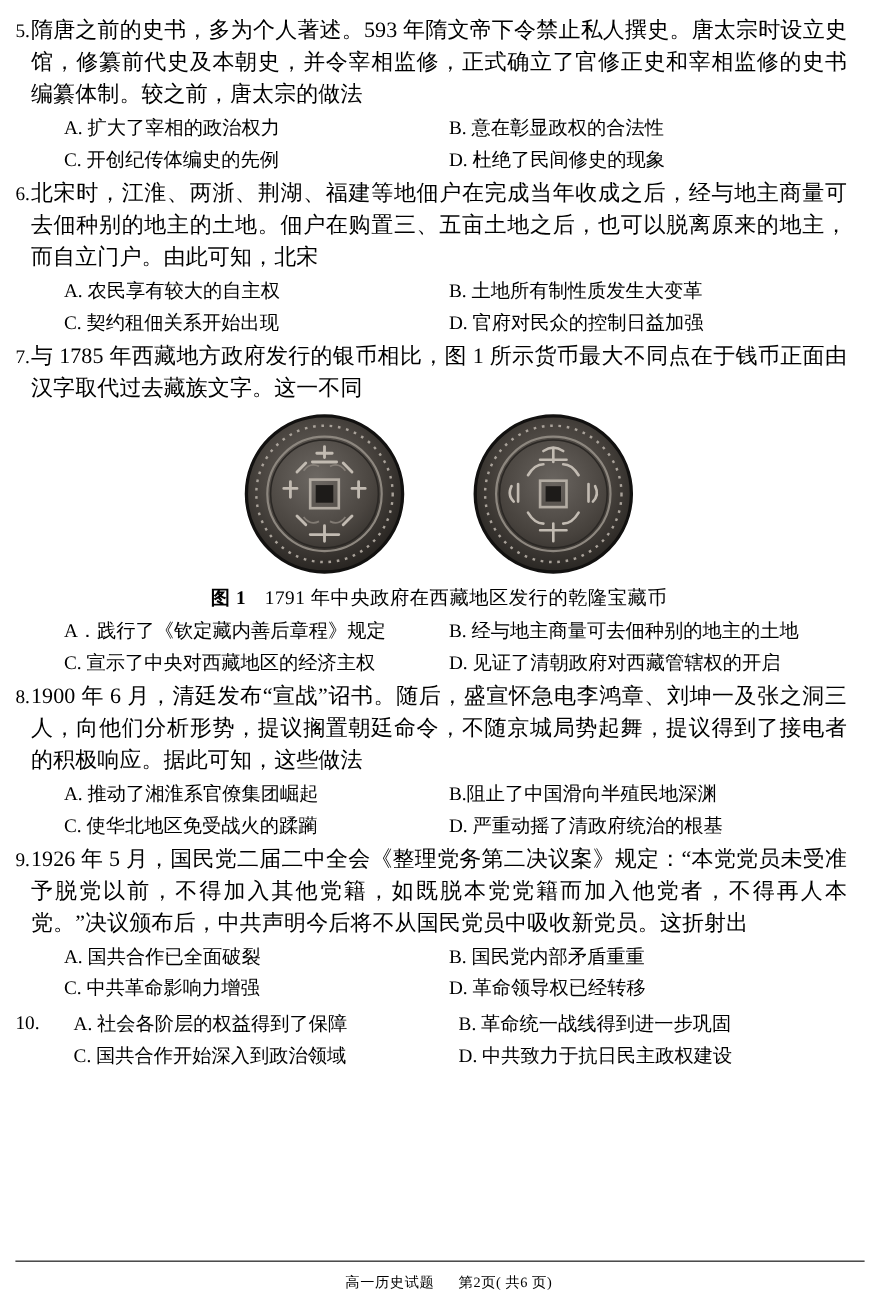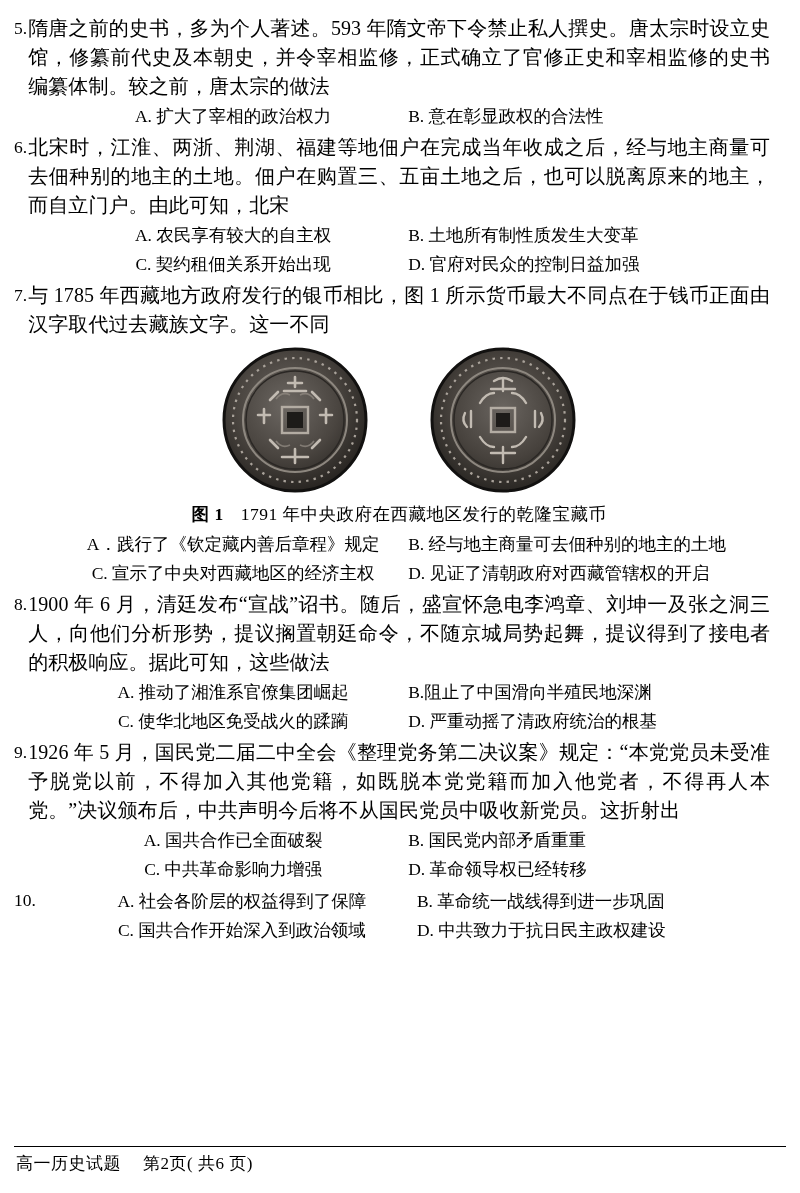--- a/index.html
+++ b/index.html
@@ -48,21 +48,20 @@
     margin-top: 1px;
   }
   .opt-row {
     display: flex;
     font-size: 17.5px;
     line-height: 29px;
     padding-left: 30px;
   }
   .opt-a, .opt-c {
     flex: 0 0 350px;
-    text-align: center;
   }
   .opt-b, .opt-d {
     flex: 1 1 auto;
   }
   .coins {
     margin: 6px 0 0 0;
     display: flex;
     justify-content: center;
     gap: 58px;
   }
@@ -80,21 +79,22 @@
   }
   .caption .cap-label {
     font-weight: bold;
     margin-right: 17px;
   }
   .footer {
     position: absolute;
     left: 16px;
     right: 0;
     bottom: 18px;
-    font-size: 17px;
+    text-align: center;
+    font-size: 13px;
     letter-spacing: 0.5px;
   }
   .footer .sep {
     display: inline-block;
     width: 22px;
   }
   .footer-rule {
     position: absolute;
     left: 14px;
     right: 14px;
@@ -109,20 +109,24 @@
 <div class="page">
 
   <div class="q">
     <div class="q-num">5.</div>
     <div class="q-body">
       <div class="q-text">隋唐之前的史书，多为个人著述。593 年隋文帝下令禁止私人撰史。唐太宗时设立史馆，修纂前代史及本朝史，并令宰相监修，正式确立了官修正史和宰相监修的史书编纂体制。较之前，唐太宗的做法</div>
       <div class="opts">
         <div class="opt-row">
           <div class="opt-a">A. 扩大了宰相的政治权力</div>
           <div class="opt-b">B. 意在彰显政权的合法性</div>
+        </div>
+        <div class="opt-row">
+          <div class="opt-c">C. 开创纪传体编史的先例</div>
+          <div class="opt-d">D. 杜绝了民间修史的现象</div>
         </div>
       </div>
     </div>
   </div>
 
   <div class="q">
     <div class="q-num">6.</div>
     <div class="q-body">
       <div class="q-text">北宋时，江淮、两浙、荆湖、福建等地佃户在完成当年收成之后，经与地主商量可去佃种别的地主的土地。佃户在购置三、五亩土地之后，也可以脱离原来的地主，而自立门户。由此可知，北宋</div>
       <div class="opts">

